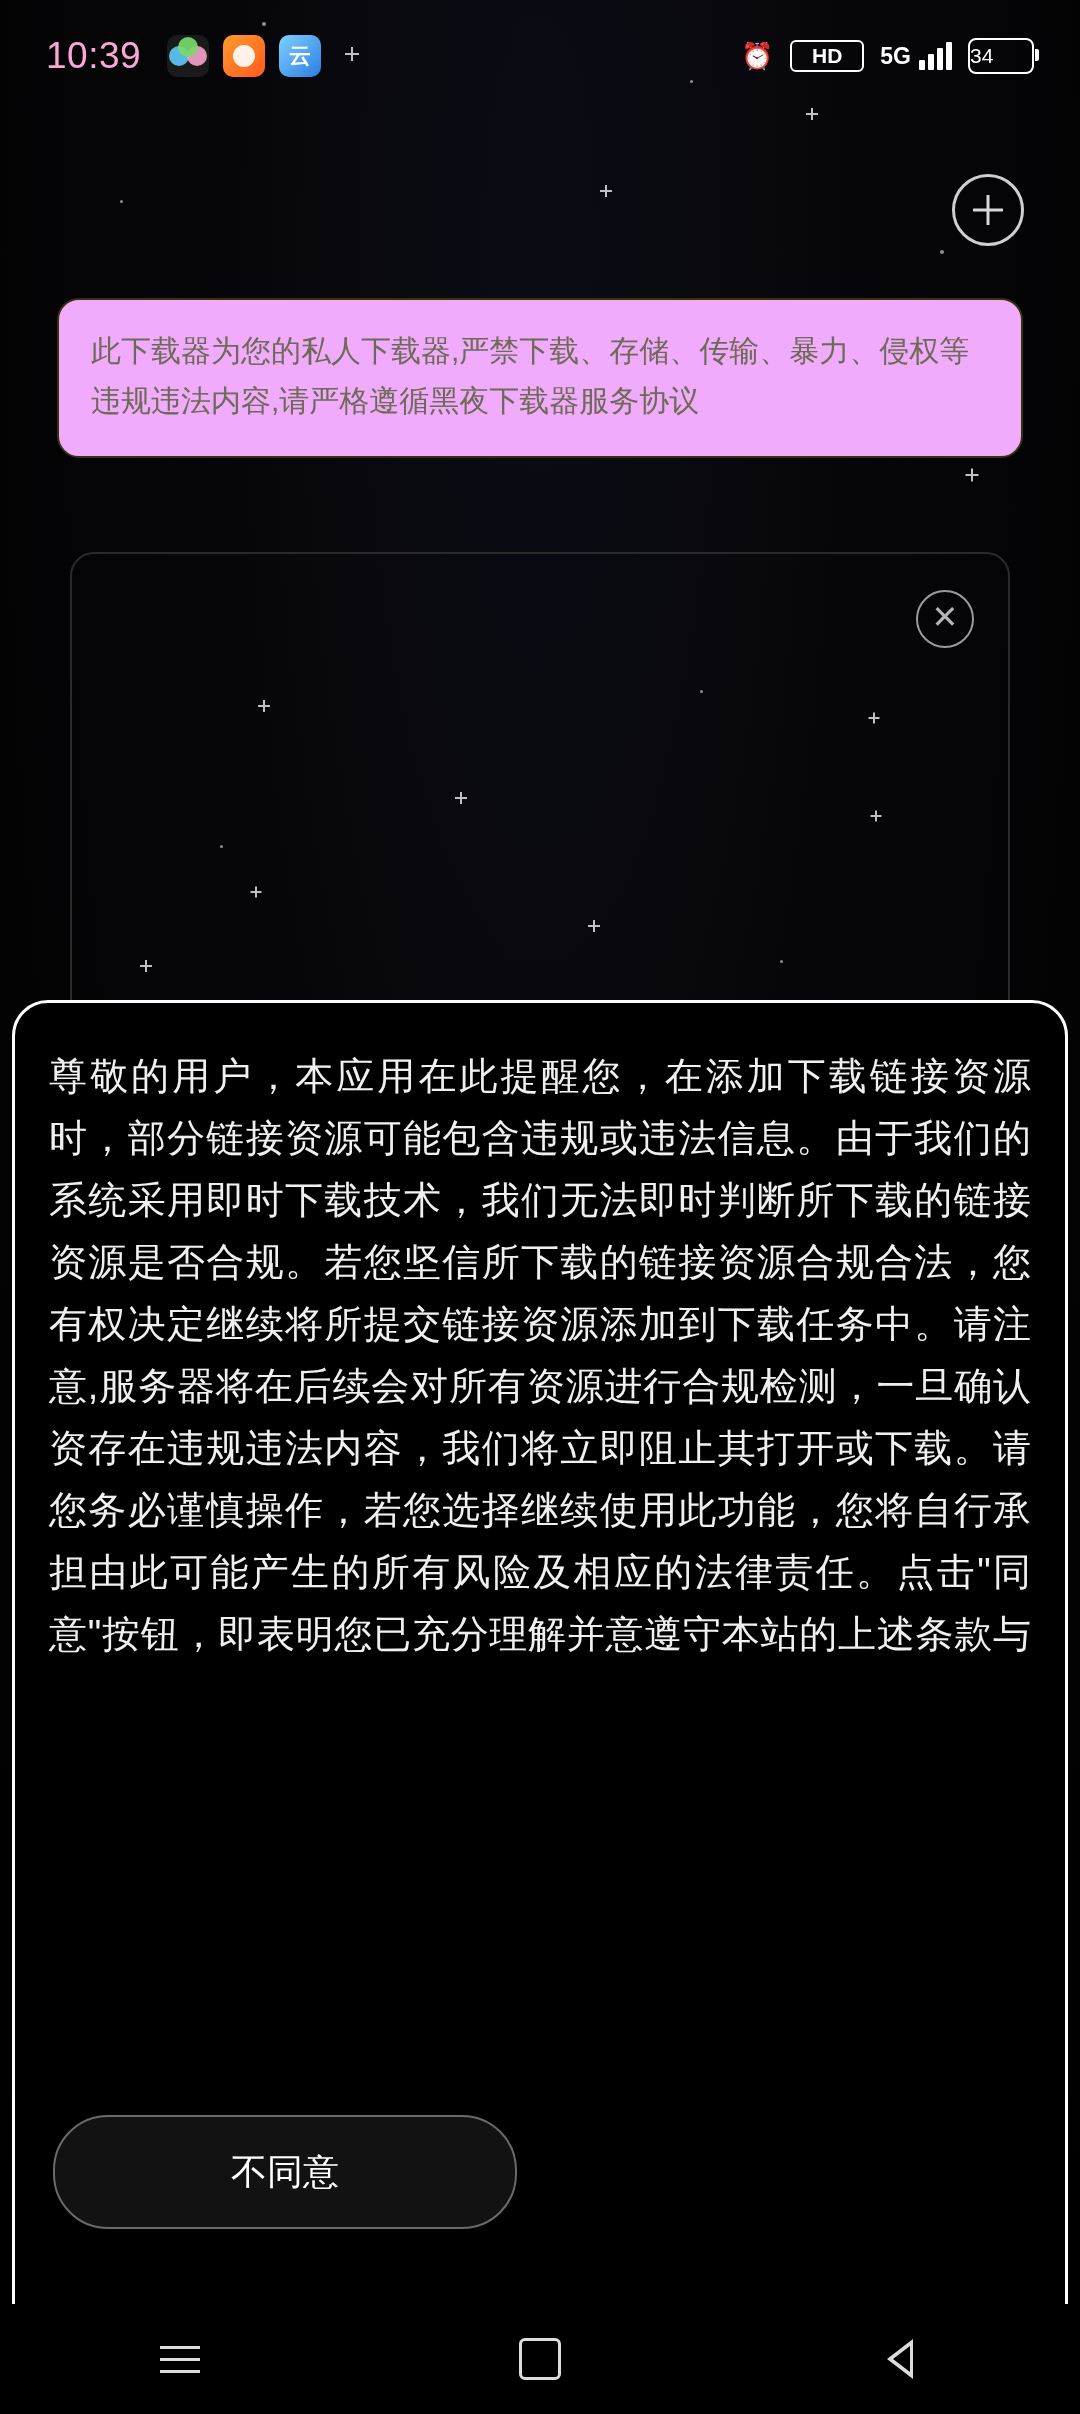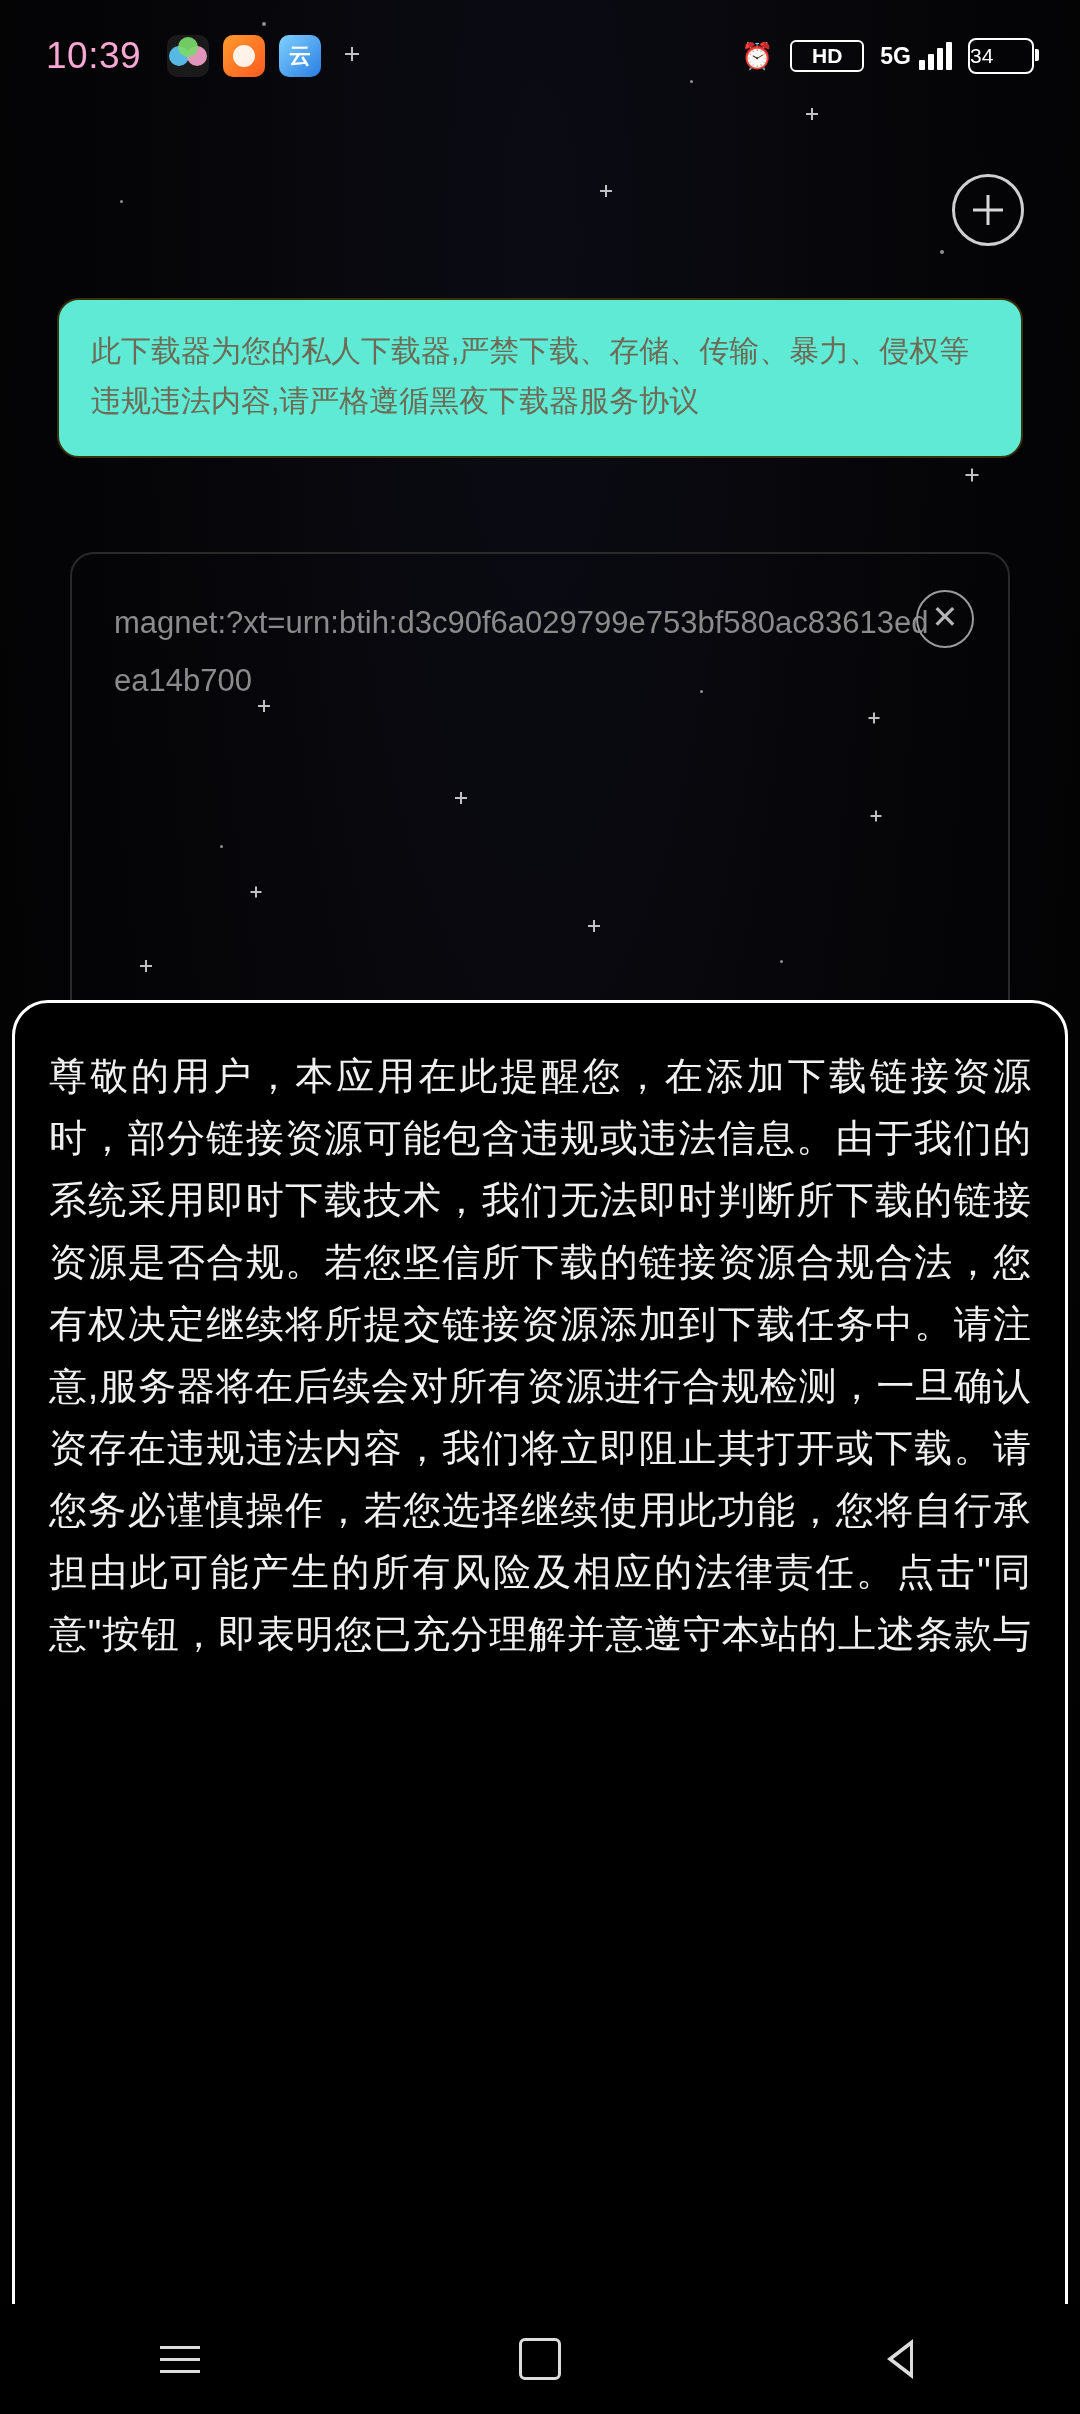--- a/index.html
+++ b/index.html
@@ -214,21 +214,21 @@
   .add-btn::before { width: 30px; height: 3px; }
   .add-btn::after  { width: 3px; height: 30px; }
 
   
   .notice {
     position: absolute;
     left: 57px;
     top: 298px;
     width: 966px;
     box-sizing: border-box;
-    background: #5eead4;
+    background: #f0abfc;
     border: 2px solid #3a3207;
     border-radius: 22px;
     padding: 26px 32px 30px;
     z-index: 4;
   }
   .notice p {
     margin: 0;
     font-size: 30px;
     line-height: 50px;
     color: #6e6a55;
@@ -452,27 +452,27 @@
 
 <div class="app-header">
   <div class="add-btn"></div>
 </div>
 
 <div class="notice">
   <p>此下载器为您的私人下载器,严禁下载、存储、传输、暴力、侵权等违规违法内容,请严格遵循黑夜下载器服务协议</p>
 </div>
 
 <div class="magnet-card">
-  <div class="magnet-text">magnet:?xt=urn:btih:d3c90f6a029799e753bf580ac83613edea14b700</div>
   <div class="clear-btn">✕</div>
 </div>
 
 <div class="dialog">
   <div class="dialog-body">尊敬的用户，本应用在此提醒您，在添加下载链接资源时，部分链接资源可能包含违规或违法信息。由于我们的系统采用即时下载技术，我们无法即时判断所下载的链接资源是否合规。若您坚信所下载的链接资源合规合法，您有权决定继续将所提交链接资源添加到下载任务中。请注意,服务器将在后续会对所有资源进行合规检测，一旦确认资存在违规违法内容，我们将立即阻止其打开或下载。请您务必谨慎操作，若您选择继续使用此功能，您将自行承担由此可能产生的所有风险及相应的法律责任。点击"同意"按钮，即表明您已充分理解并意遵守本站的上述条款与条件。敬请审慎处理,</div>
   <div class="dialog-actions">
+    <div class="dlg-btn">不同意</div>
   </div>
 </div>
 
 <div class="nav-bar">
   <div class="nav-item">
     <span class="nav-menu">
         <i></i>
         <i></i>
         <i></i>
       </span>

